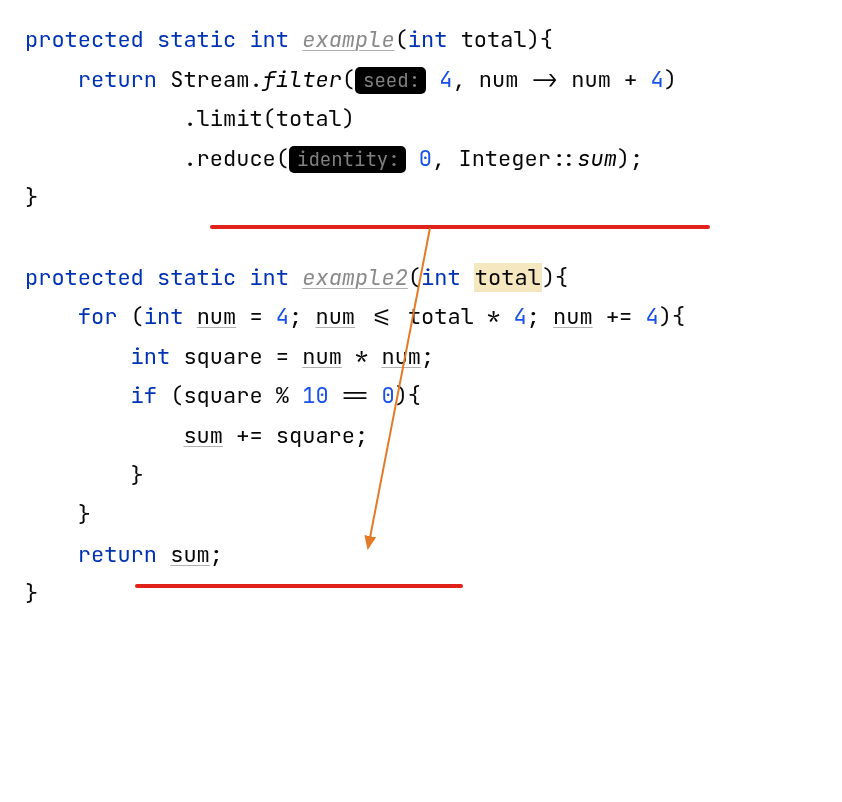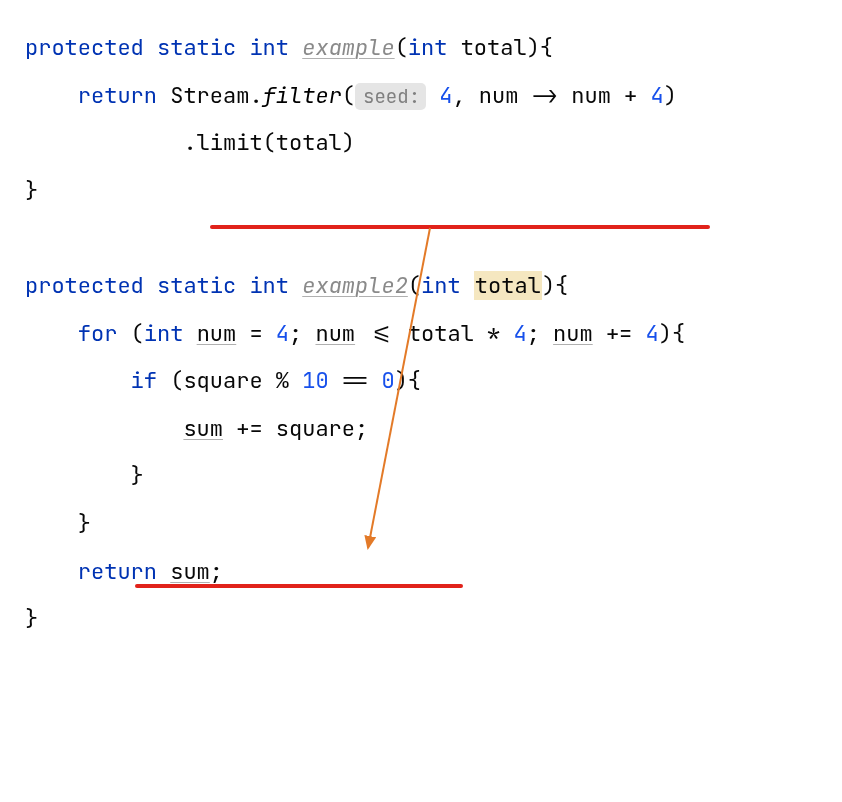--- a/index.html
+++ b/index.html
@@ -10,28 +10,27 @@
     font-size: 22px;
     line-height: 1.8;
     color: #080808;
     position: relative;
     width: 842px;
     box-sizing: border-box;
   }
   .line {
     white-space: pre;
     position: relative;
-    margin-top: 8px;
   }
   .kw { color: #0033b3; }       
   .static-method { font-style: italic; color: #000000; } 
   .decl { color: #8a8a8a; font-style: italic; }        
   .num { color: #1750eb; }
   .hint {
-    background: #e5e5e5;
+    background: #000000;
     color: #808080;
     border-radius: 5px;
     padding: 1px 6px 1px 8px;
     font-size: 19px;
     font-style: normal;
   }
   .und { text-decoration: underline; text-decoration-color: #b0b0b0; text-decoration-thickness: 1px; text-underline-offset: 3px;}
   .hl { background: #f5e7c0; padding: 0 1px; }
   .redline {
     position: absolute;
@@ -54,30 +53,32 @@
 <div>
 
 <div class="line"><span class="kw">protected</span> <span class="kw">static</span> <span class="kw">int</span> <span class="decl und">example</span>(<span class="kw">int</span> <span>total</span>){</div>
 
 <div class="line">    <span class="kw">return</span> <span>Stream</span>.<span class="static-method">filter</span>(<span class="hint">seed:</span> <span class="num">4</span><span>, num -&gt; num + </span><span class="num">4</span><span>)</span></div>
 
 <div class="line">            <span>.limit</span><span>(total)</span></div>
 
 
 
+<div class="line">            <span>.reduce</span>(<span class="hint">identity:</span> <span class="num">0</span><span>, Integer::</span><span class="static-method">sum</span><span>);</span></div>
 
 <div class="line"><span class="brace">}</span></div>
 
 <div class="line">&nbsp;</div>
 
 <div class="line"><span class="kw">protected</span> <span class="kw">static</span> <span class="kw">int</span> <span class="decl und">example2</span>(<span class="kw">int</span> <span class="hl">total</span>){</div>
 
 
 <div class="line">    <span class="kw">for</span><span> (</span><span class="kw">int</span> <span class="und">num</span><span> = </span><span class="num">4</span><span>; </span><span class="und">num</span><span> &lt;= total * </span><span class="num">4</span><span>; </span><span class="und">num</span><span> += </span><span class="num">4</span><span>){</span></div>
 
+<div class="line">        <span class="kw">int</span><span> square = </span><span class="und">num</span><span> * </span><span class="und">num</span><span>;</span></div>
 
 <div class="line">        <span class="kw">if</span><span> (square % </span><span class="num">10</span><span> == </span><span class="num">0</span><span>){</span></div>
 
 <div class="line">            <span class="und">sum</span><span> += square;</span></div>
 
 <div class="line">        <span class="brace">}</span></div>
 
 <div class="line">    <span class="brace">}</span></div>
 
 <div class="line">    <span class="kw">return</span> <span class="und">sum</span><span>;</span></div>

